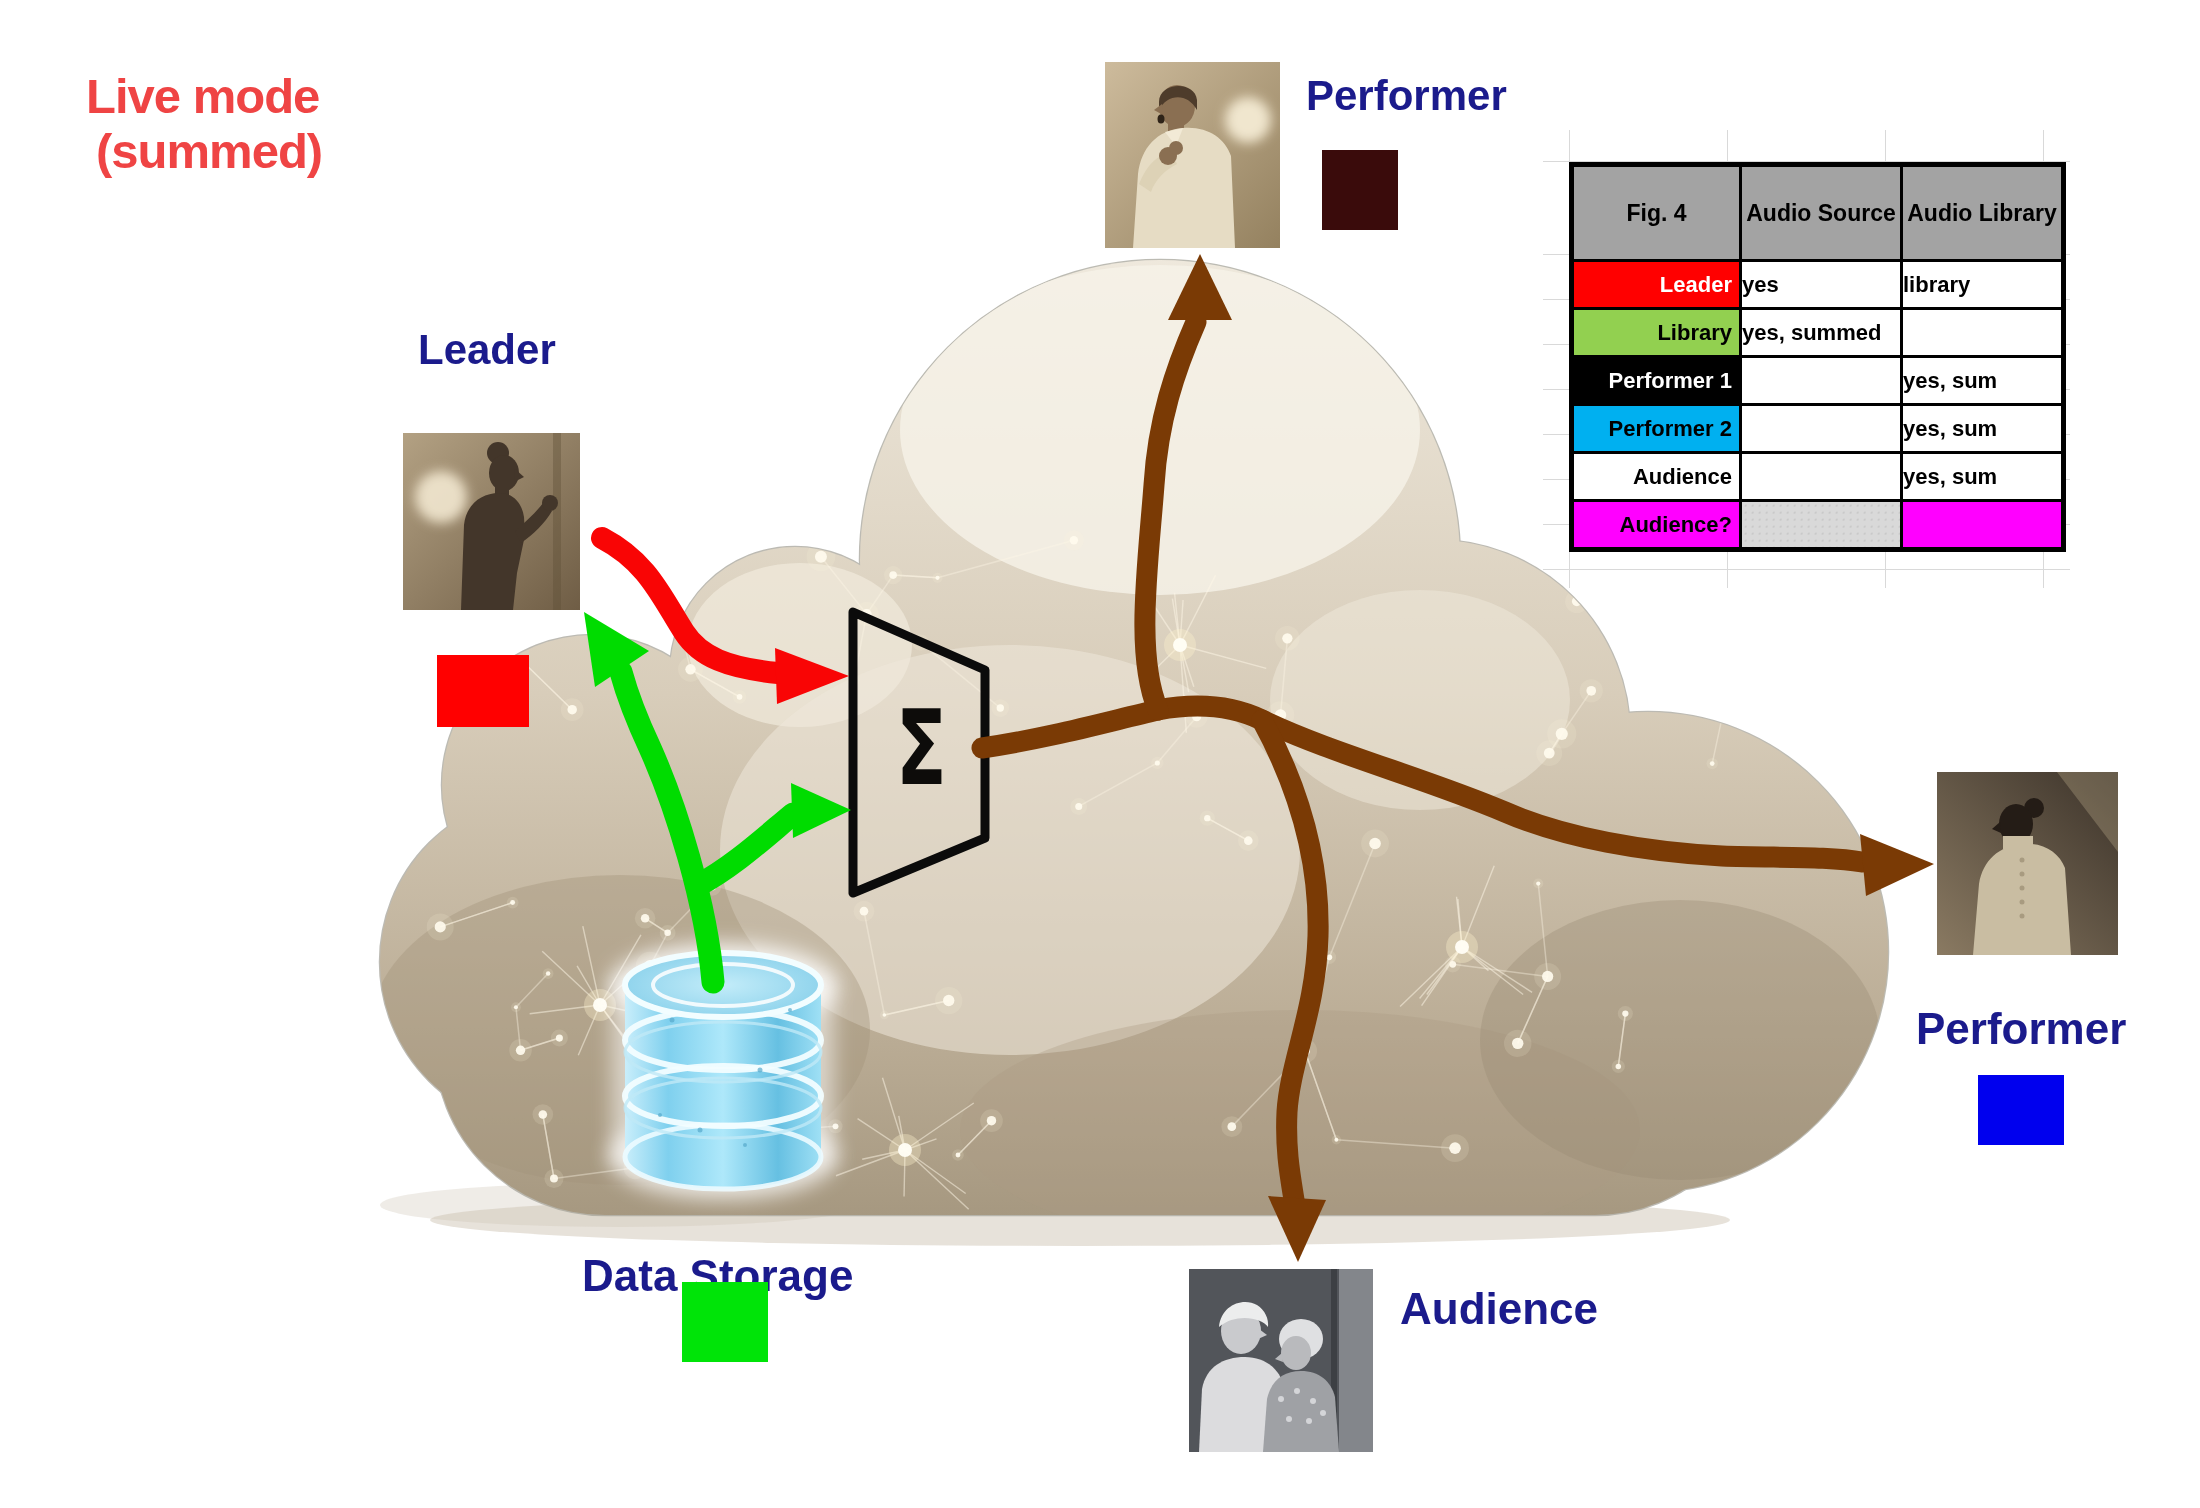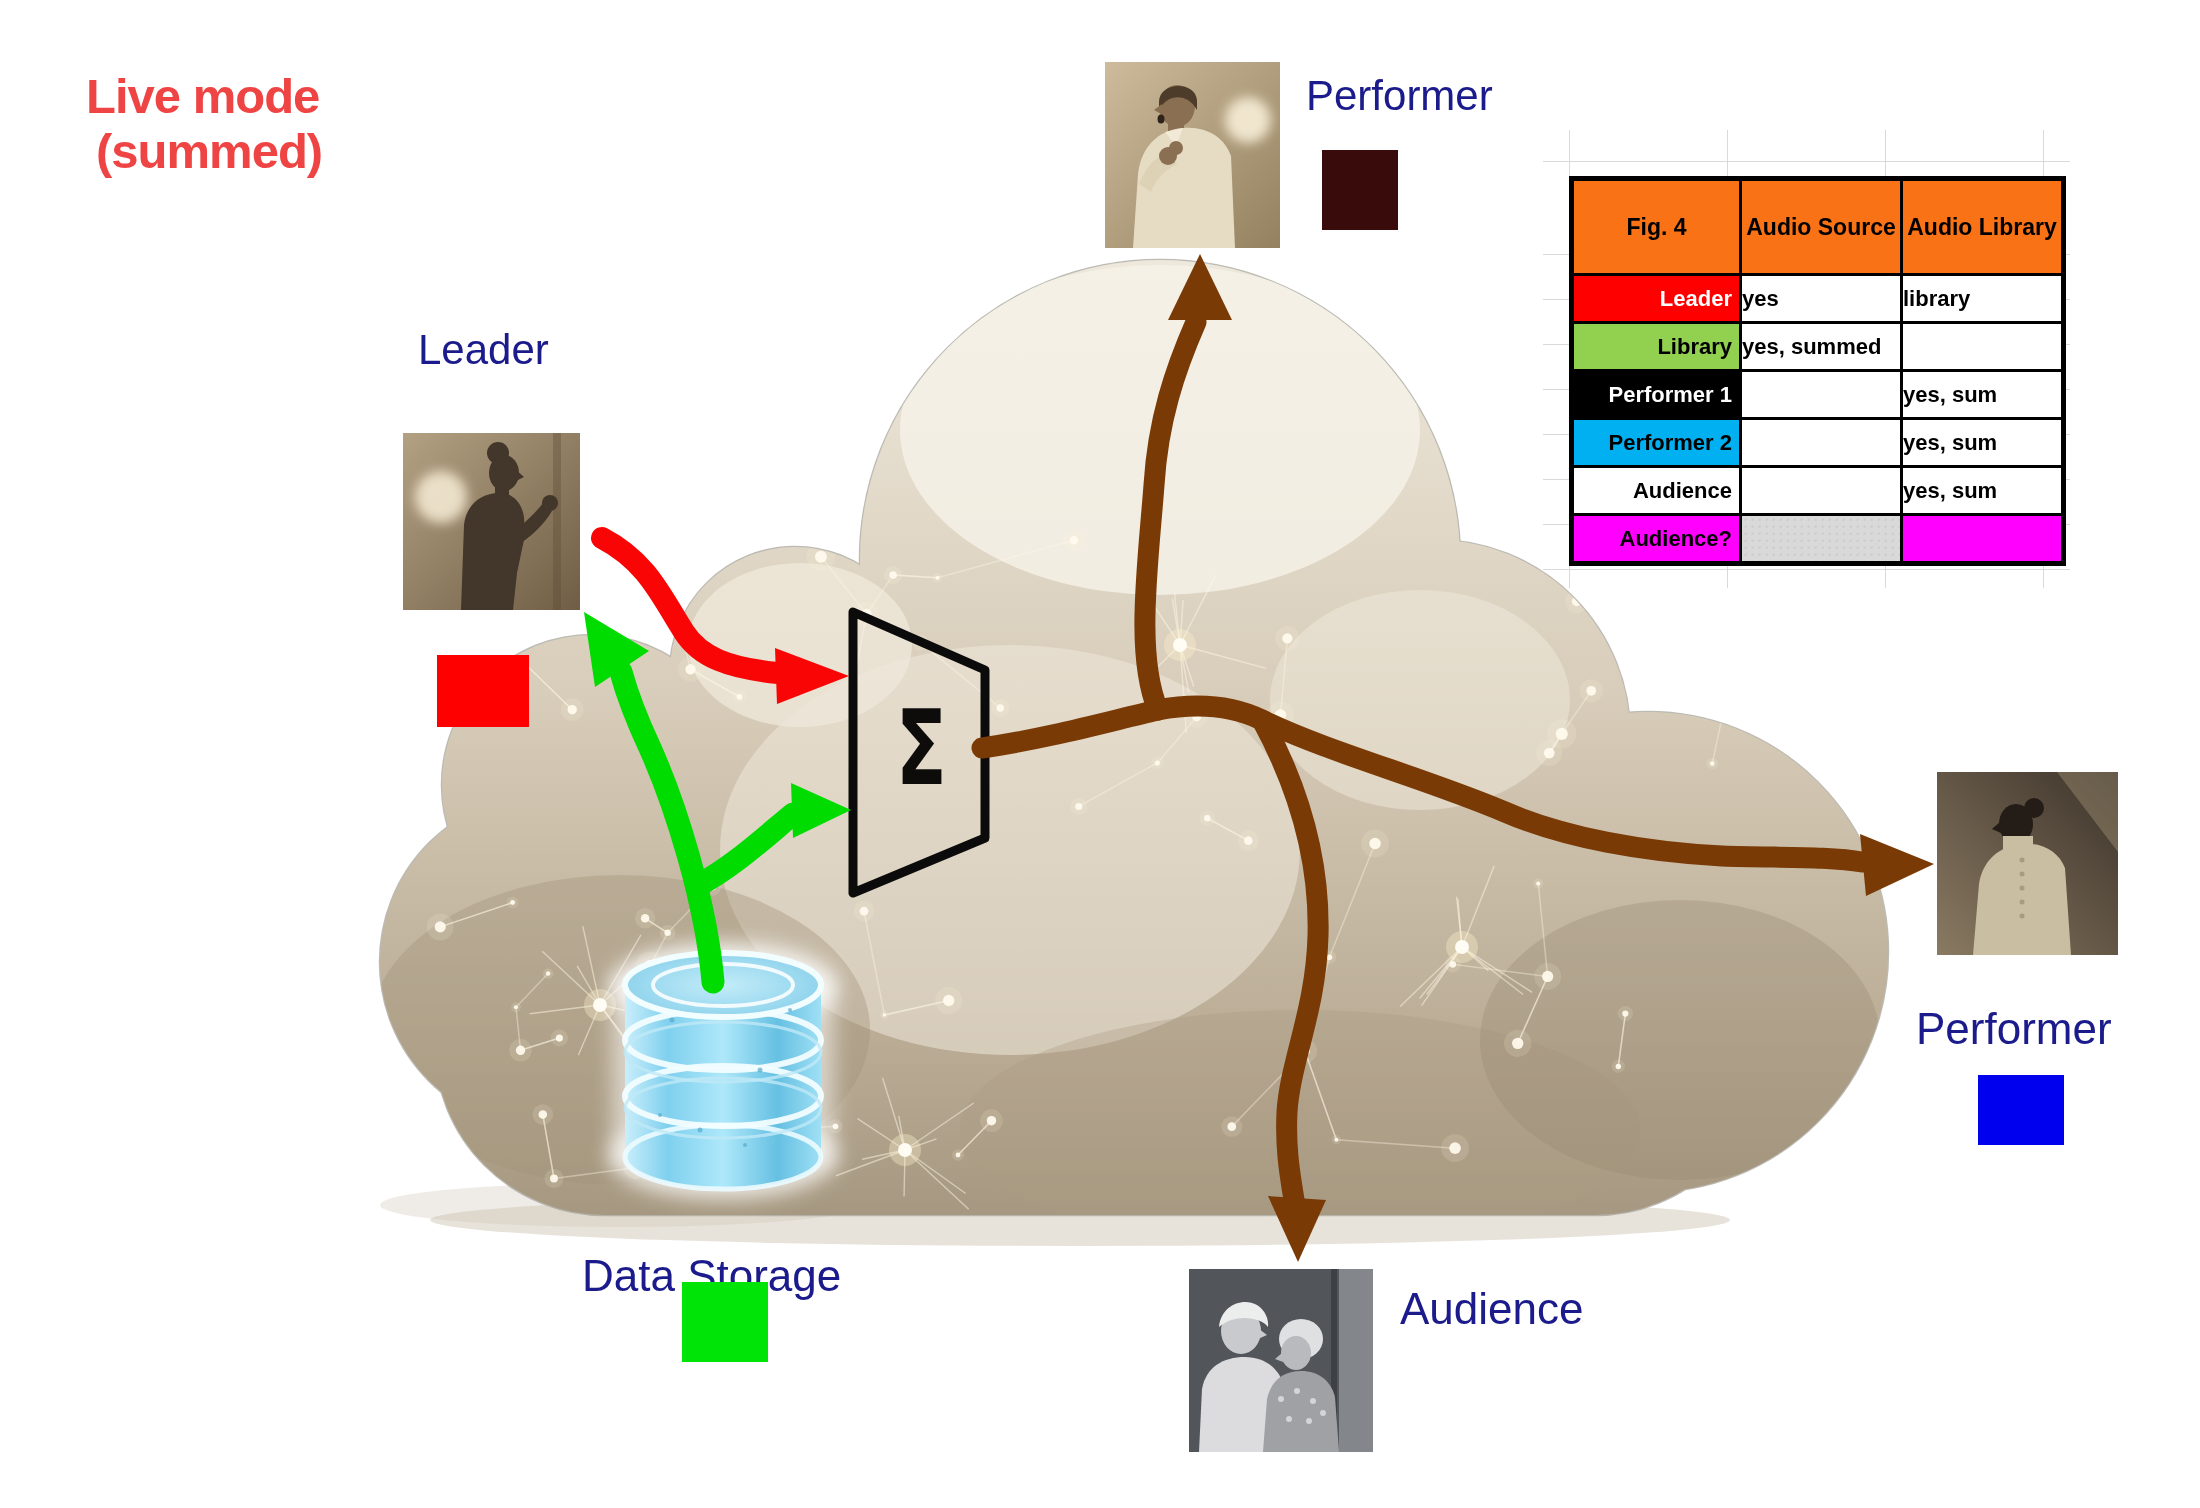--- a/index.html
+++ b/index.html
@@ -1,30 +1,30 @@
 <!DOCTYPE html>
 <html><head>
 <meta charset="utf-8">
 <style>
   html,body{margin:0;padding:0;background:#fff;}
   #canvas{position:relative;width:2200px;height:1508px;background:#ffffff;overflow:hidden;
           font-family:"Liberation Sans",sans-serif;}
   #scene{position:absolute;left:0;top:0;z-index:1;}
   .ov{position:absolute;z-index:2;}
   .ttl{font-weight:bold;font-size:49px;line-height:55px;letter-spacing:-1px;}
-  .navy{font-weight:normal;}
+  .navy{font-weight:bold;}
   .sq{position:absolute;z-index:2;}
   .photo{position:absolute;z-index:2;overflow:hidden;}
   .photo svg{display:block;}
   #sigma{position:absolute;z-index:3;width:70px;text-align:center;
          font-family:"DejaVu Sans",sans-serif;font-weight:bold;font-size:104px;line-height:104px;
          transform:scaleX(.72);transform-origin:center;color:#0d0c0a;}
   
-  #figtable{position:absolute;left:1569px;top:176px;z-index:3;border-collapse:collapse;
-            table-layout:fixed;background:#f97316;}
+  #figtable{position:absolute;left:1569px;top:162px;z-index:3;border-collapse:collapse;
+            table-layout:fixed;background:#a3a3a3;}
   #figtable td,#figtable th{border:3px solid #000;width:158px;overflow:hidden;white-space:nowrap;
             font-weight:bold;font-size:22px;color:#000;padding:0;}
   #figtable{border:5px solid #000;}
   #figtable .hd{height:92px;text-align:center;font-size:23px;line-height:28px;white-space:normal;}
   #figtable .dr td{height:45px;}
   #figtable .lbl{text-align:right;padding-right:7px;}
   #figtable .val{text-align:left;}
   #figtable .dotted{background-image:radial-gradient(#c3c3c3 1px, rgba(0,0,0,0) 1px);background-size:7px 7px;}
   
   .gl-h{position:absolute;height:1px;left:1543px;width:527px;background:#d9d9d9;z-index:2;}

